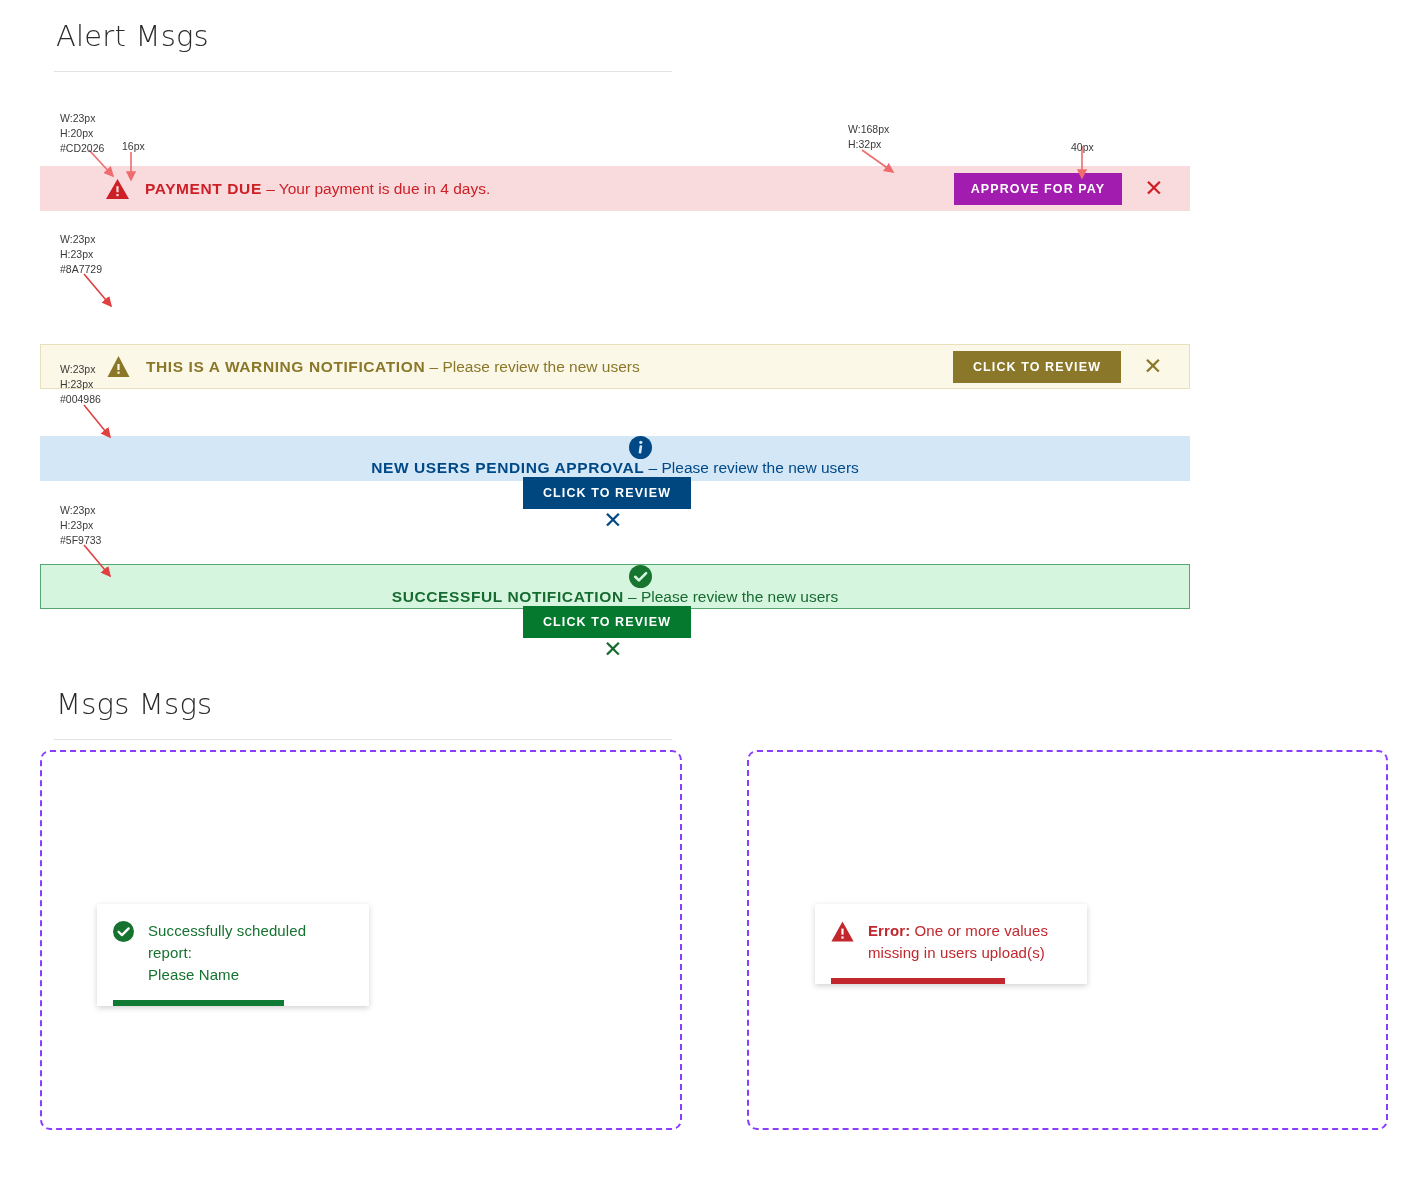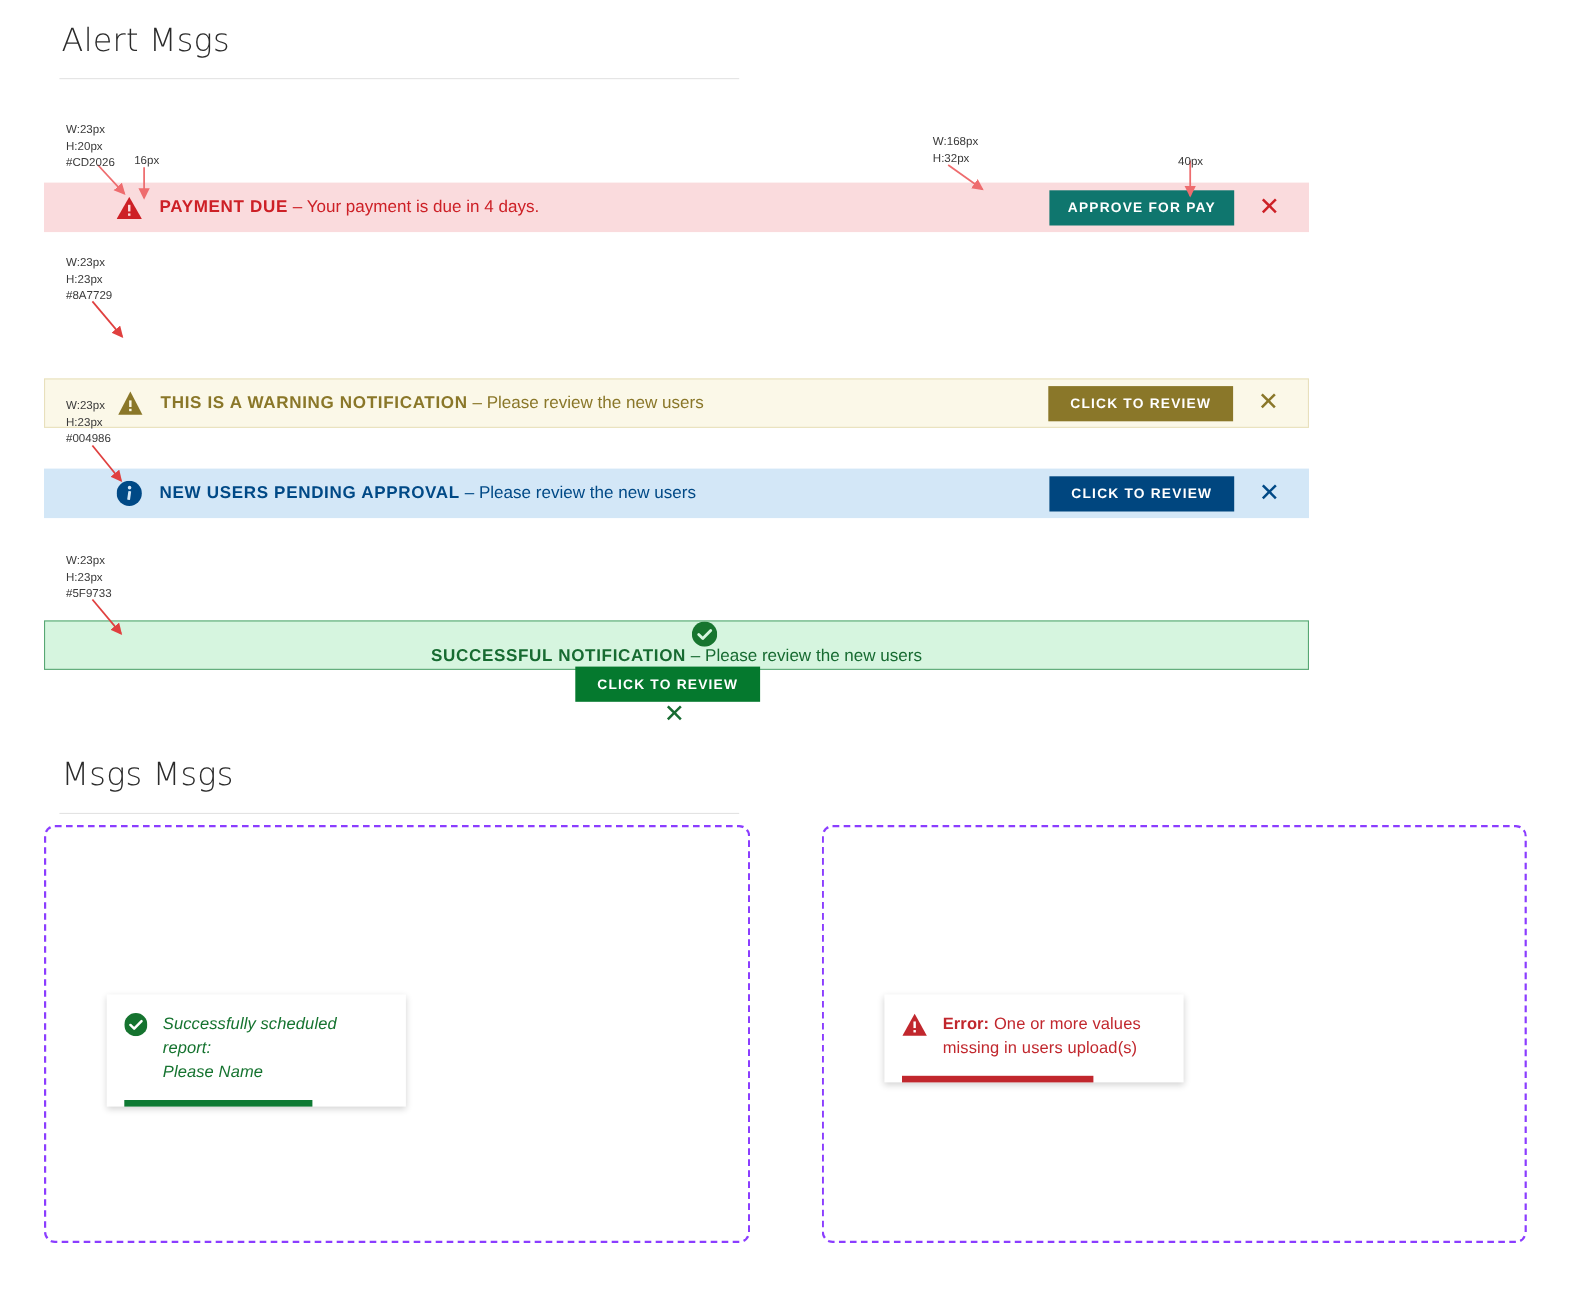--- a/index.html
+++ b/index.html
@@ -87,21 +87,21 @@
     line-height: 1;
     cursor: pointer;
     flex: 0 0 auto;
     margin-left: 12px;
     font-family: "DejaVu Sans", sans-serif;
   }
 
   
   .alert.danger  { background:#FADBDD;justify-content:flex-end; }
   .alert.danger  .msg { color:#CD2026; }
-  .alert.danger  .act-btn { background:#0f766e; }
+  .alert.danger  .act-btn { background:#a21caf; }
   .alert.danger  .close-x { color:#CD2026; }
 
   .alert.warning { background:#FBF8E8; border:1px solid #E8E0BC;margin-top:48px; }
   .alert.warning .msg { color:#8A7729; }
   .alert.warning .act-btn { background:#8A7729; }
   .alert.warning .close-x { color:#8A7729; }
 
   .alert.info    { background:#D3E7F7; }
   .alert.info    .msg { color:#004986; }
   .alert.info    .act-btn { background:#00467F; }
@@ -146,21 +146,21 @@
     padding: 16px 18px 0 16px;
     display: block;
   }
   .toast-body { display: flex; align-items: flex-start; }
   .toast-ico { flex: 0 0 auto; margin-right: 14px; margin-top: 1px; }
   .toast-text {
     font-size: 15px;
     line-height: 22px;
     letter-spacing: .1px;
   }
-  .toast.ok  .toast-text { color: #15732F; font-style: italic; }
+  .toast.ok  .toast-text { color: #15732F; }
   .toast.err .toast-text { color: #C1272D; }
   .toast-text .b { font-weight: bold; }
   .bar-track { height: 6px; width: 100%; margin-top: 14px; background: transparent; }
   .bar-fill  { height: 6px; }
   .toast.ok  .bar-fill { background: #0E7A33; }
   .toast.err .bar-fill { background: #C1272D; }
 </style>
 </head>
 <body>
 
@@ -194,21 +194,21 @@
     </svg>
   </span>
   <span class="msg">
     <span class="strong">THIS IS A WARNING NOTIFICATION</span>
     <span class="rest">– Please review the new users</span>
   </span>
   <button class="act-btn">CLICK TO REVIEW</button>
   <span class="close-x">✕</span>
 </div>
 
-<div class="alert info" style="top:426px;">
+<div class="alert info" style="top:436px;flex-direction:column;">
   <span class="icon-wrap">
     <svg class="circ" width="23" height="23" viewBox="0 0 23 23" aria-hidden="true">
       <circle cx="11.5" cy="11.5" r="11.5" fill="#004986"></circle>
       <rect x="10.2" y="9.4" width="2.6" height="8" rx="0.5" fill="#D3E7F7" transform="rotate(8 11.5 13)"></rect>
       <circle cx="11.8" cy="6.3" r="1.6" fill="#D3E7F7"></circle>
     </svg>
   </span>
   <span class="msg">
     <span class="strong">NEW USERS PENDING APPROVAL</span>
     <span class="rest">– Please review the new users</span>
@@ -293,21 +293,21 @@
         <span>Please Name</span>
       </span>
     </div>
     <div class="bar-track">
       <div class="bar-fill" style="width:72%"></div>
     </div>
   </div>
 </div>
 
 <div class="toast-zone" style="left:747px; top:750px; width:641px; height:380px;">
-  <div class="toast err" style="left:55px; top:152px;">
+  <div class="toast err" style="left:66px; top:152px;">
     <div class="toast-body">
       <span class="toast-ico">
         <svg width="23" height="21" viewBox="0 0 23 21" aria-hidden="true">
           <path d="M11.5 0.5 L22.6 20.5 L0.4 20.5 Z" fill="#C1272D"></path>
           <rect x="10.4" y="7.6" width="2.2" height="6" fill="#ffffff"></rect>
           <rect x="10.4" y="15.4" width="2.2" height="2.2" fill="#ffffff"></rect>
         </svg>
       </span>
       <span class="toast-text">
         <span class="b">Error:</span>

